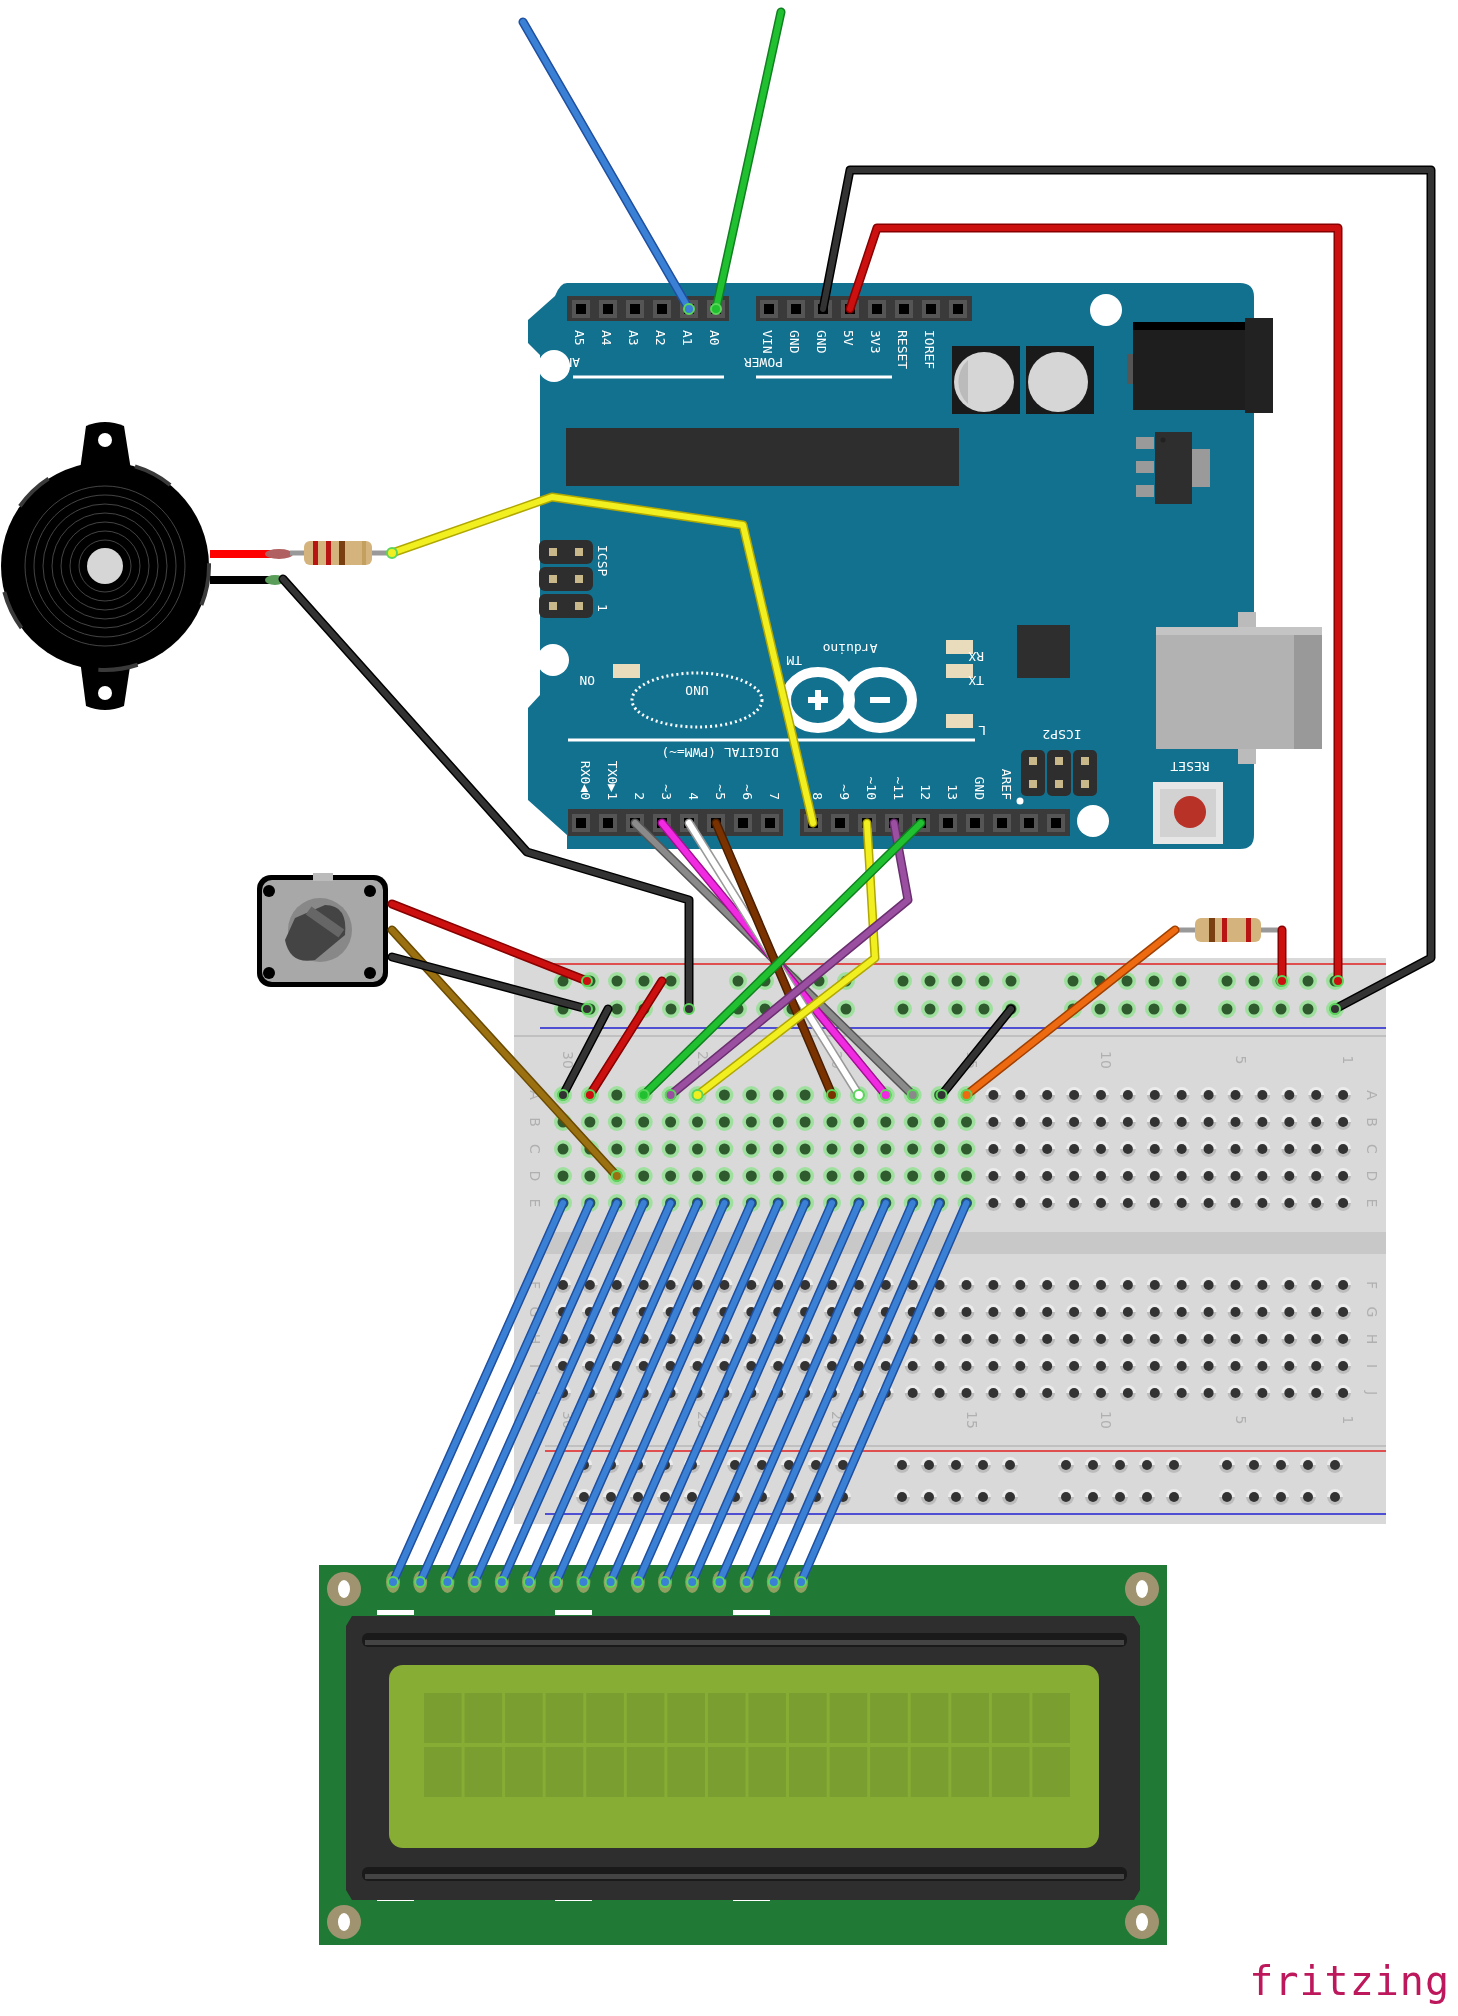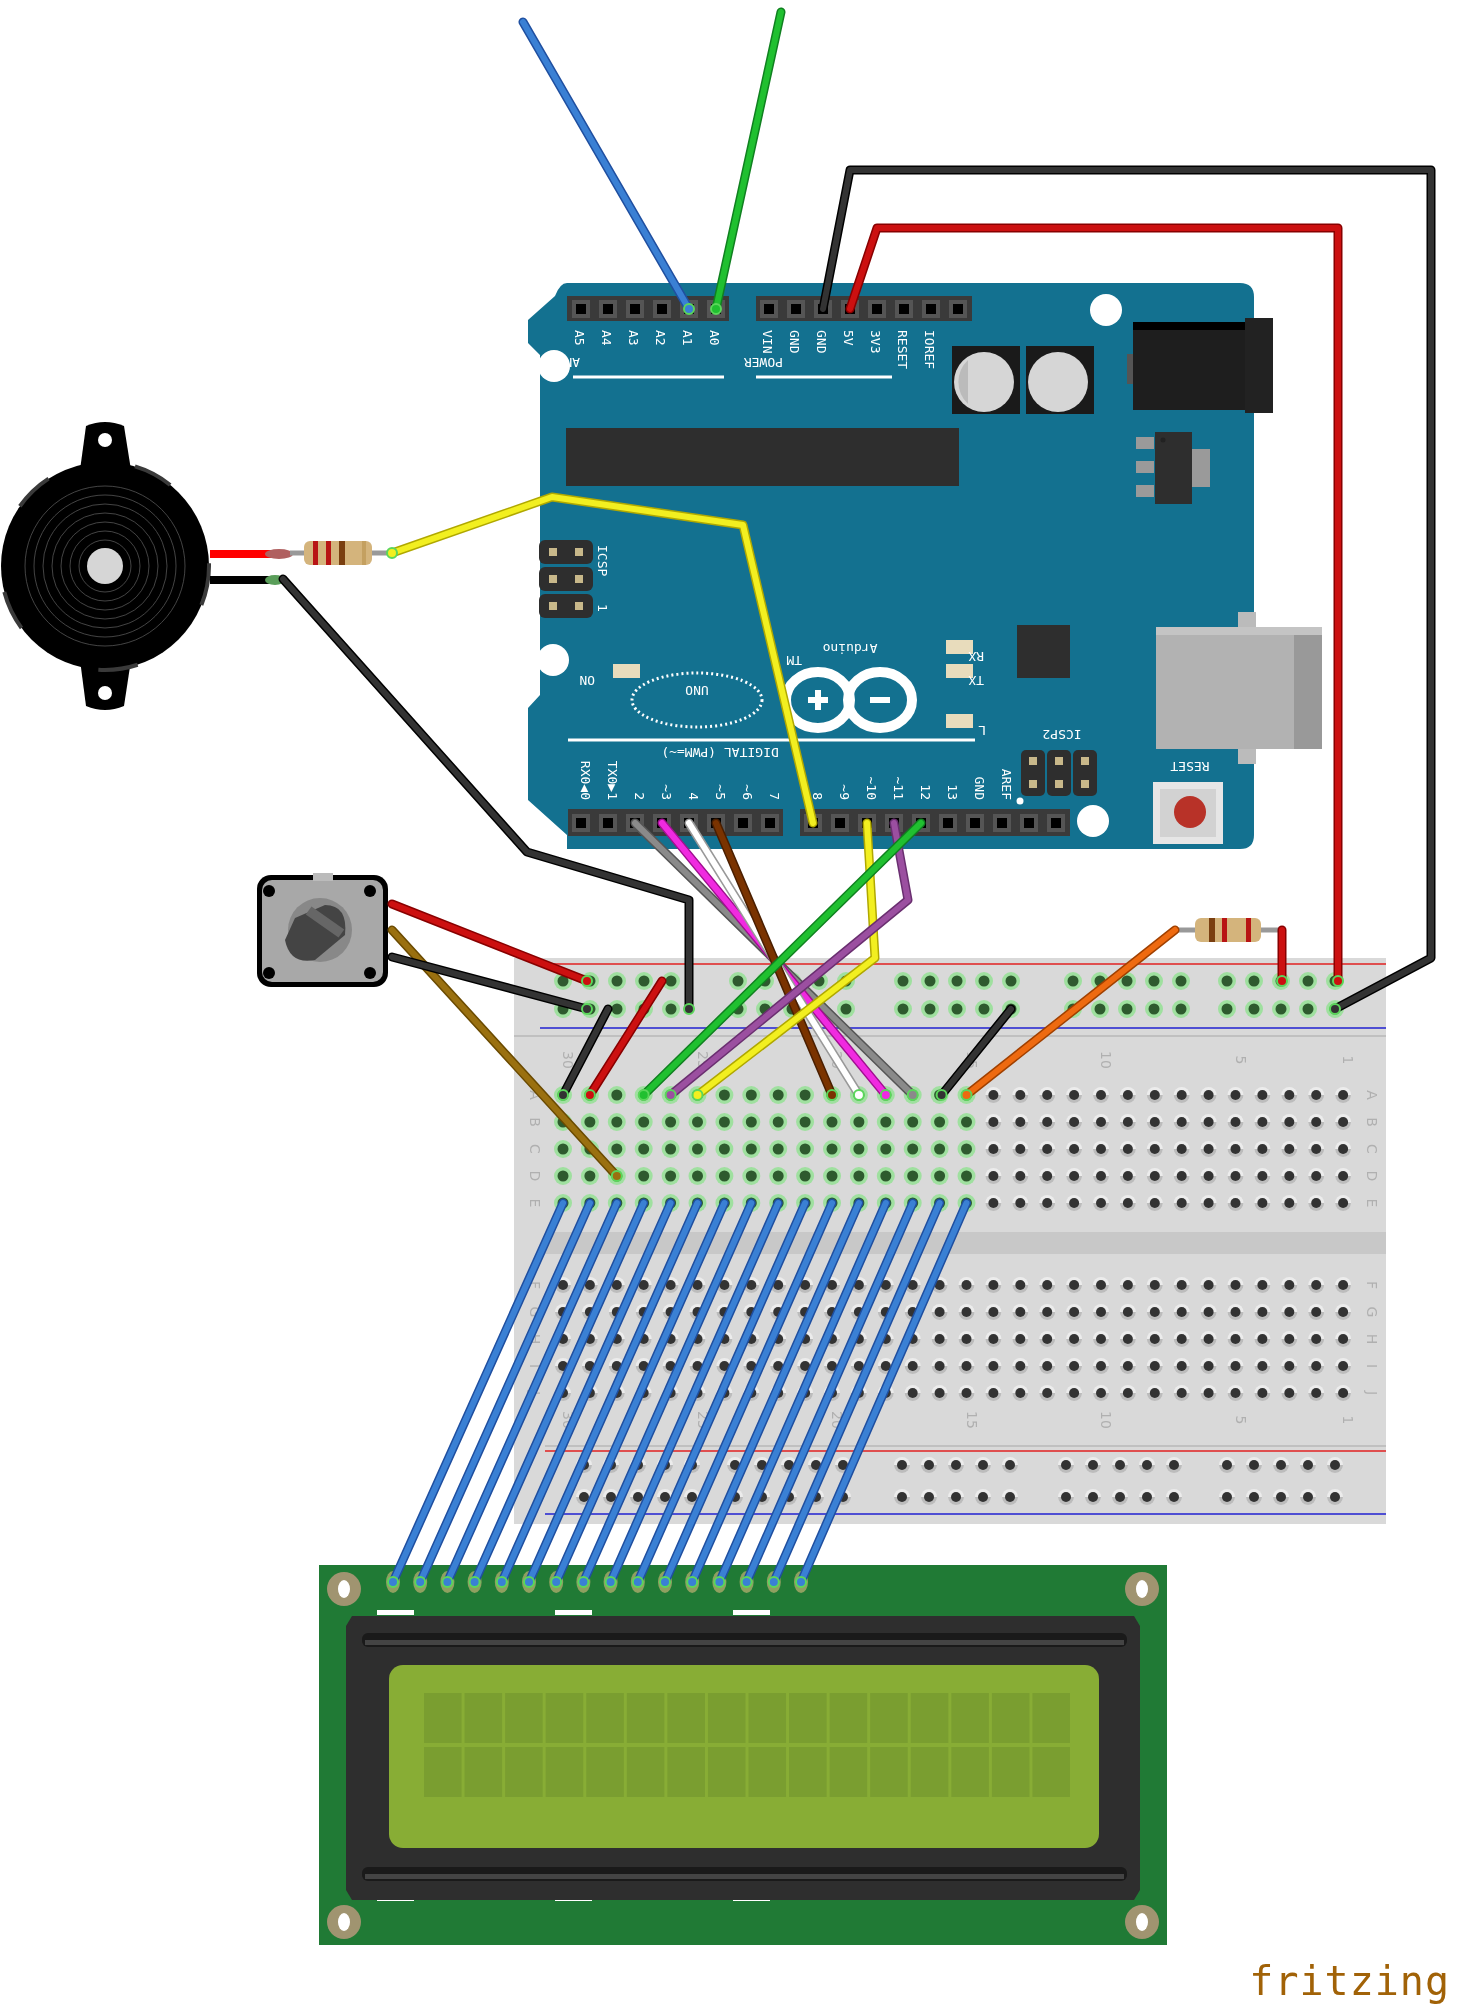--- a/index.html
+++ b/index.html
@@ -1,20 +1,20 @@
 <!DOCTYPE html>
 <html><head>
 <meta charset="utf-8">
 <style>
   html,body{margin:0;padding:0;background:#fff;}
   body{width:1458px;height:2016px;position:relative;overflow:hidden;font-family:"DejaVu Sans Mono",monospace;}
   svg{position:absolute;left:0;top:0;}
   .lbl{font-family:"DejaVu Sans Mono",monospace;fill:#fff;font-size:13px;}
   .bbl{font-family:"DejaVu Sans",sans-serif;fill:#b0b0b0;font-size:14px;}
-  .logo{position:absolute;right:8px;bottom:12px;font-family:"DejaVu Sans Mono",monospace;font-size:40px;color:#a16207;letter-spacing:1px;}
+  .logo{position:absolute;right:8px;bottom:12px;font-family:"DejaVu Sans Mono",monospace;font-size:40px;color:#be185d;letter-spacing:1px;}
 </style>
 </head>
 <body>
 
 <svg id="canvas" width="1458" height="2016" viewBox="0 0 1458 2016" xmlns="http://www.w3.org/2000/svg">
   <defs>
     <radialGradient id="holeGlow">
         <stop offset="0.5" stop-color="#2e5a2e"></stop>
         <stop offset="0.55" stop-color="#7fd67f"></stop>
         <stop offset="1" stop-color="#a8e6a8" stop-opacity="0.6"></stop>

